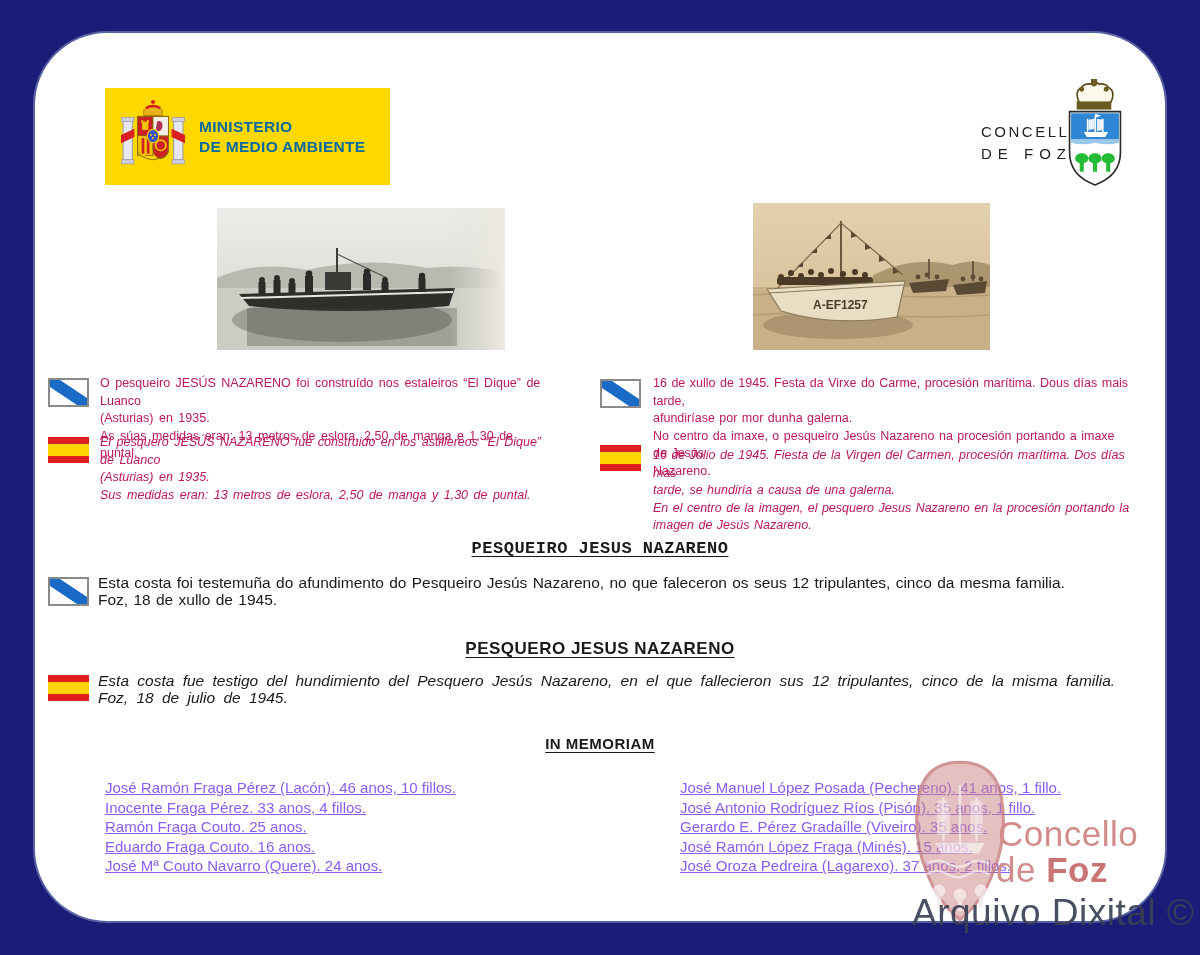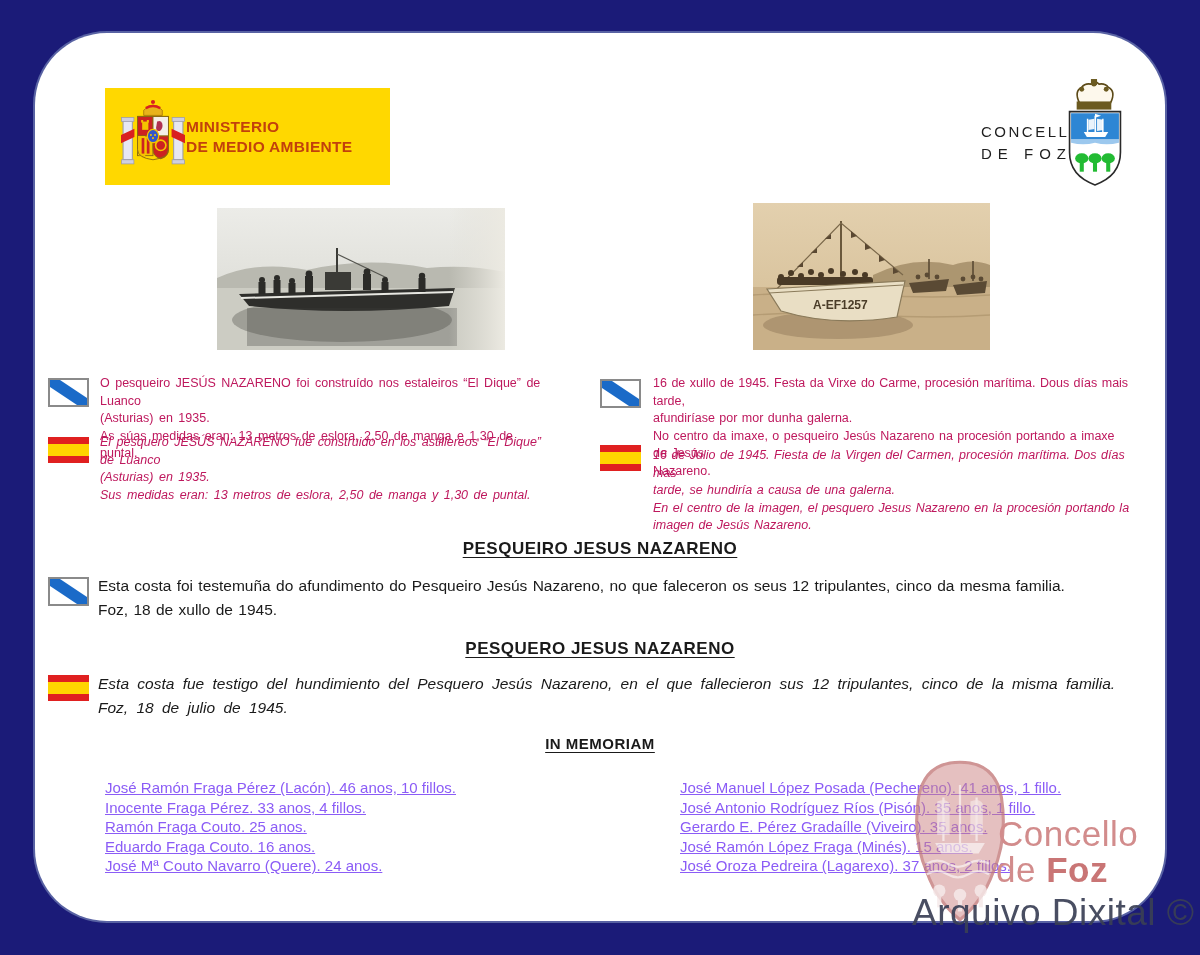--- a/index.html
+++ b/index.html
@@ -4,21 +4,21 @@
 <style>
   * { margin:0; padding:0; box-sizing:border-box; }
   html,body { width:1200px; height:955px; }
   body { position:relative; background:#1B1B78; font-family:"Liberation Sans",sans-serif; overflow:hidden; color:#1a1a1a; }
   .panel { position:absolute; left:35px; top:33px; width:1130px; height:888px; background:#ffffff;
            border-radius:72px; box-shadow:0 0 0 2px rgba(150,170,205,.5); }
 
   
   .ministry { position:absolute; left:70px; top:55px; width:285px; height:97px; background:#FFD800;
               display:flex; align-items:center; padding:6px 8px 6px 16px; }
-  .ministry-text { font-size:15.5px; font-weight:bold; line-height:20px; color:#c2410c; letter-spacing:.3px; margin-left:1px; }
+  .ministry-text { font-size:15.5px; font-weight:bold; line-height:20px; color:#0369a1; letter-spacing:.3px; margin-left:14px; }
   .concello-text { position:absolute; left:946px; top:90px; width:140px; color:#1f1f1f; }
   .concello-text .l1 { font-size:15px; letter-spacing:2.5px; }
   .concello-text .l2 { font-size:15px; letter-spacing:6px; margin-top:5px; }
   .concello-crest { position:absolute; left:1026px; top:44px; }
 
   
   .photo-left  { position:absolute; left:182px; top:175px; width:288px; height:142px; }
   .photo-right { position:absolute; left:718px; top:170px; width:237px; height:174px; }
 
   
@@ -26,21 +26,21 @@
   .flag-spain { width:41px; height:26px;
     background:linear-gradient(180deg,#E02020 0 26%,#FFD500 26% 74%,#E02020 74% 100%); }
 
   
   .info { position:absolute; font-size:12.5px; line-height:17.5px; white-space:pre-line; word-spacing:2px; color:#be185d; }
   .italic { font-style:italic; }
 
   
   .title { position:absolute; width:100%; text-align:center; font-size:17px; font-weight:bold; letter-spacing:.5px;
            text-decoration:underline; text-underline-offset:3px; }
-  .bodytext { position:absolute; font-size:15.5px; line-height:24px; white-space:pre-line; }
+  .bodytext { position:absolute; font-size:15.5px; line-height:17px; white-space:pre-line; }
   .bodytext.italic { word-spacing:4px; }
   .memoriam { position:absolute; width:100%; text-align:center; font-size:15px; font-weight:bold; letter-spacing:.5px;
               text-decoration:underline; text-underline-offset:3px; }
 
   
   .mem-list { position:absolute; font-size:15px; line-height:19.6px; color:#8b5cf6;text-decoration:underline; }
 
   
   .wm-crest { position:absolute; left:908px; top:756px; opacity:.8; z-index:5; }
   .wm-text  { position:absolute; z-index:5; font-size:35px; color:#D28C8C; letter-spacing:.5px; }
@@ -253,21 +253,21 @@
 afundiríase por mor dunha galerna.
 No centro da imaxe, o pesqueiro Jesús Nazareno na procesión portando a imaxe de Jesús
 Nazareno.</div>
 
   <div class="flag flag-spain" style="left:565px; top:412px;"></div>
   <div class="info italic" style="left:618px; top:414px; width:478px; word-spacing:1px;">16 de Julio de 1945. Fiesta de la Virgen del Carmen, procesión marítima. Dos días mas
 tarde, se hundiría a causa de una galerna.
 En el centro de la imagen, el pesquero Jesus Nazareno en la procesión portando la
 imagen de Jesús Nazareno.</div>
 
-  <div class="title" style="top:506px;">PESQUEIRO JESUS NAZARENO</div>
+  <div class="title" style="top:506px;font-family:Liberation Mono, monospace;">PESQUEIRO JESUS NAZARENO</div>
 
   <div class="flag" style="left:13px; top:544px;">
     <svg width="41" height="29" viewBox="0 0 41 29">
       <rect x="1" y="1" width="39" height="27" fill="#ffffff" stroke="#8a8a8a" stroke-width="2"></rect>
       <polygon points="2,2 12,2 39,20 39,27 29,27 2,9" fill="#1A6AC8"></polygon>
     </svg>
   </div>
   <div class="bodytext" style="left:63px; top:541px; width:1062px; word-spacing:1px;">Esta costa foi testemuña do afundimento do Pesqueiro Jesús Nazareno, no que faleceron os seus 12 tripulantes, cinco da mesma familia.
 Foz, 18 de xullo de 1945.</div>
 

